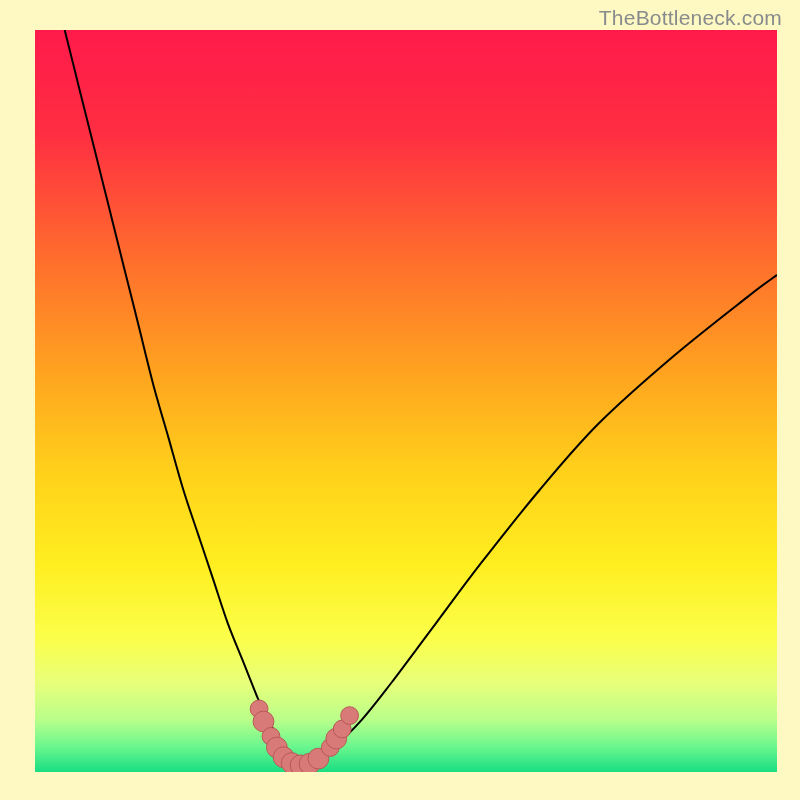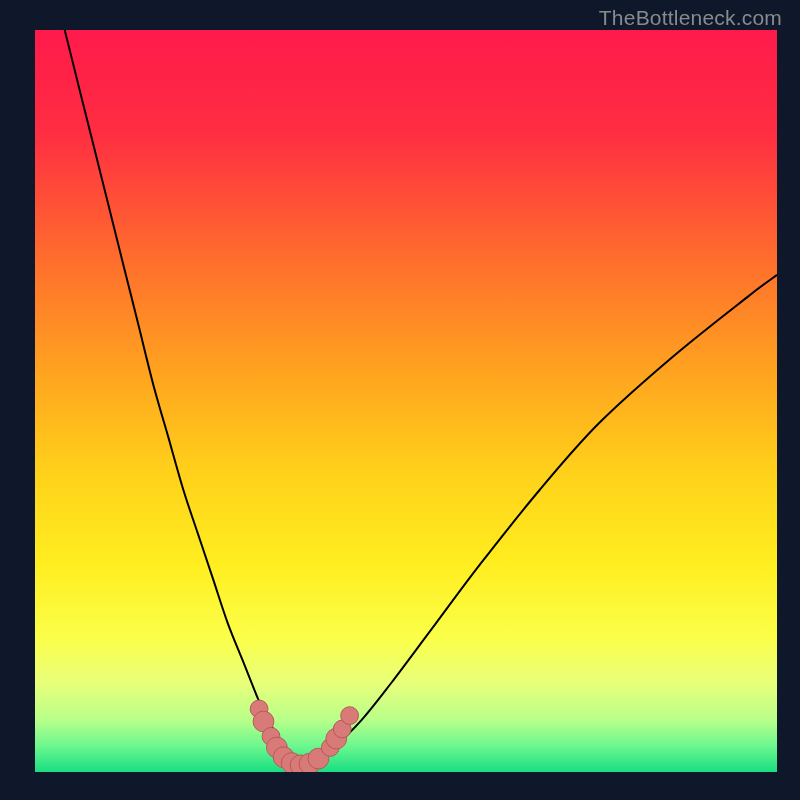--- a/index.html
+++ b/index.html
@@ -9,21 +9,21 @@
     height: 800px;
     background: #000;
     overflow: hidden;
   }
   .frame {
     position: absolute;
     left: 0;
     top: 0;
     width: 800px;
     height: 800px;
-    background: #0f172a;
+    background: #fef9c3;
   }
   .plot {
     position: absolute;
     left: 35px;
     top: 30px;
     width: 742px;
     height: 742px;
     overflow: hidden;
   }
   .gradient {

